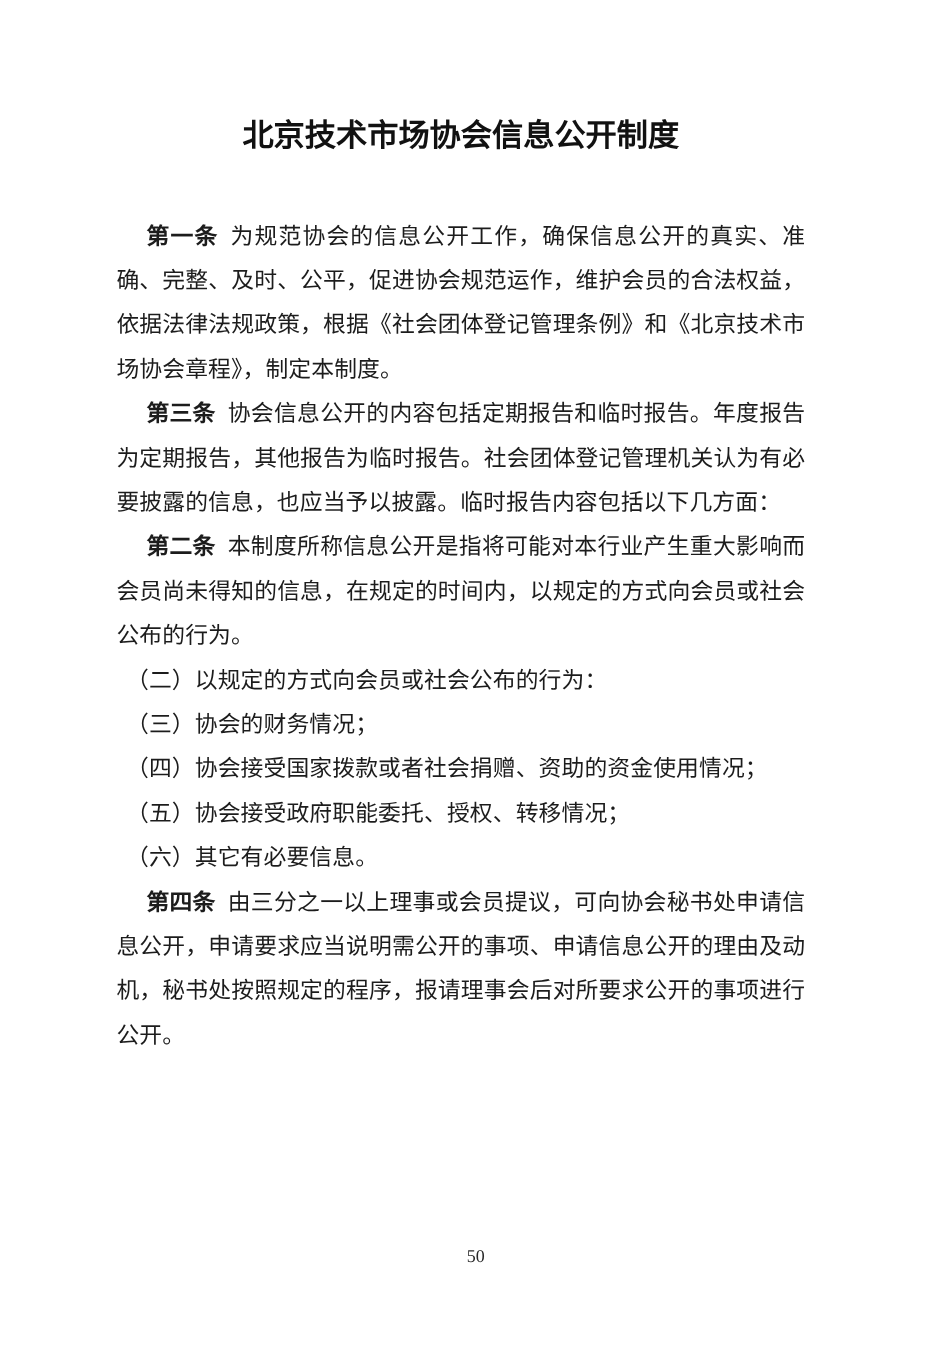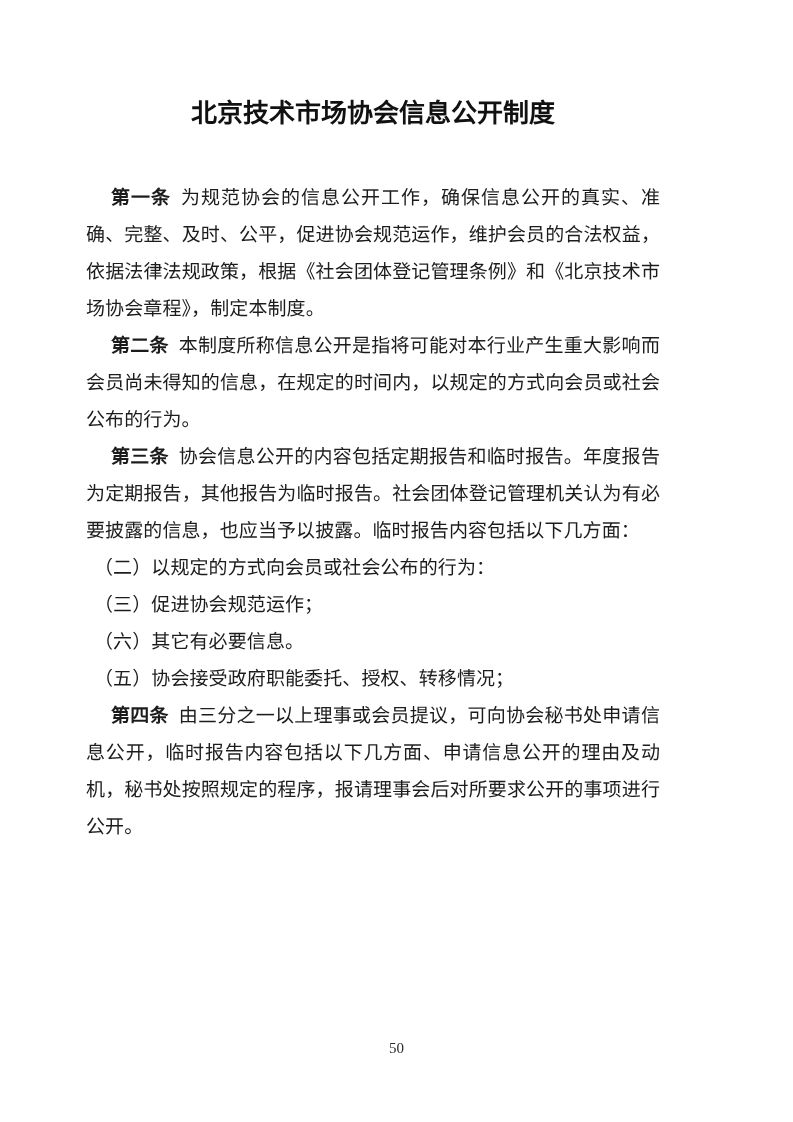--- a/index.html
+++ b/index.html
@@ -11,21 +11,21 @@
     position: relative;
     width: 793px;
     height: 1122px;
     background: #ffffff;
     overflow: hidden;
     font-family: "Liberation Serif", "DejaVu Serif", serif;
     color: #1c1c1c;
   }
   .content {
     position: absolute;
-    left: 86px;
+    left: 97px;
     top: 0;
     width: 574px;
   }
   .doc-title {
     margin: 97px 0 0 0;
     font-size: 26px;
     line-height: 34px;
     font-weight: bold;
     text-align: center;
     color: #111111;
@@ -66,34 +66,35 @@
 
 <div class="page">
   <div class="content">
 
     <h1 class="doc-title">北京技术市场协会信息公开制度</h1>
 
     <div class="doc-body">
 
       <p class="article"><span class="article-label">第一条</span><span>为规范协会的信息公开工作，确保信息公开的真实、准确、完整、及时、公平，促进协会规范运作，维护会员的合法权益，依据法律法规政策，根据《社会团体登记管理条例》和《北京技术市场协会章程》，制定本制度。</span></p>
 
+      <p class="article"><span class="article-label">第三条</span><span>协会信息公开的内容包括定期报告和临时报告。年度报告为定期报告，其他报告为临时报告。社会团体登记管理机关认为有必要披露的信息，也应当予以披露。临时报告内容包括以下几方面：</span></p>
+
       <p class="article"><span class="article-label">第二条</span><span>本制度所称信息公开是指将可能对本行业产生重大影响而会员尚未得知的信息，在规定的时间内，以规定的方式向会员或社会公布的行为。</span></p>
-
-      <p class="article"><span class="article-label">第三条</span><span>协会信息公开的内容包括定期报告和临时报告。年度报告为定期报告，其他报告为临时报告。社会团体登记管理机关认为有必要披露的信息，也应当予以披露。临时报告内容包括以下几方面：</span></p>
 
 
       <p class="clause">（二）以规定的方式向会员或社会公布的行为：</p>
 
-      <p class="clause">（三）促进协会规范运作；</p>
+      <p class="clause">（三）协会的财务情况；</p>
 
+      <p class="clause">（四）协会接受国家拨款或者社会捐赠、资助的资金使用情况；</p>
+
+      <p class="clause">（五）协会接受政府职能委托、授权、转移情况；</p>
 
       <p class="clause">（六）其它有必要信息。</p>
 
-      <p class="clause">（五）协会接受政府职能委托、授权、转移情况；</p>
-
-      <p class="article"><span class="article-label">第四条</span><span>由三分之一以上理事或会员提议，可向协会秘书处申请信息公开，临时报告内容包括以下几方面、申请信息公开的理由及动机，秘书处按照规定的程序，报请理事会后对所要求公开的事项进行公开。</span></p>
+      <p class="article"><span class="article-label">第四条</span><span>由三分之一以上理事或会员提议，可向协会秘书处申请信息公开，申请要求应当说明需公开的事项、申请信息公开的理由及动机，秘书处按照规定的程序，报请理事会后对所要求公开的事项进行公开。</span></p>
 
 
     </div>
   </div>
 
   <div class="footer">50</div>
 </div>
 
 </body></html>

